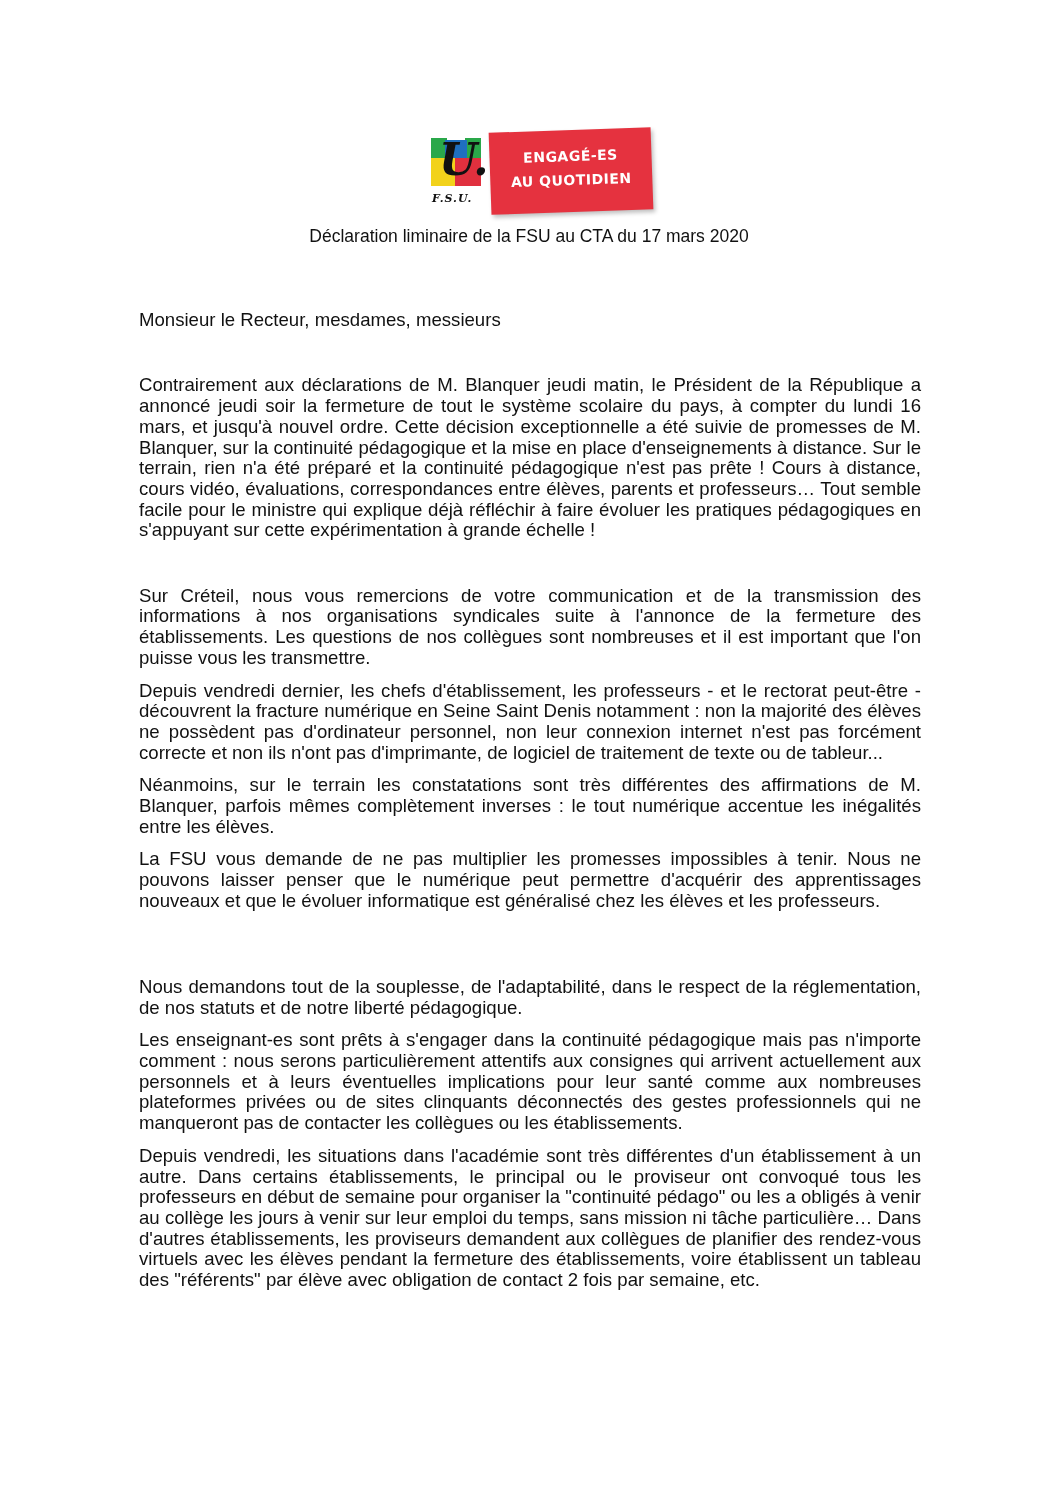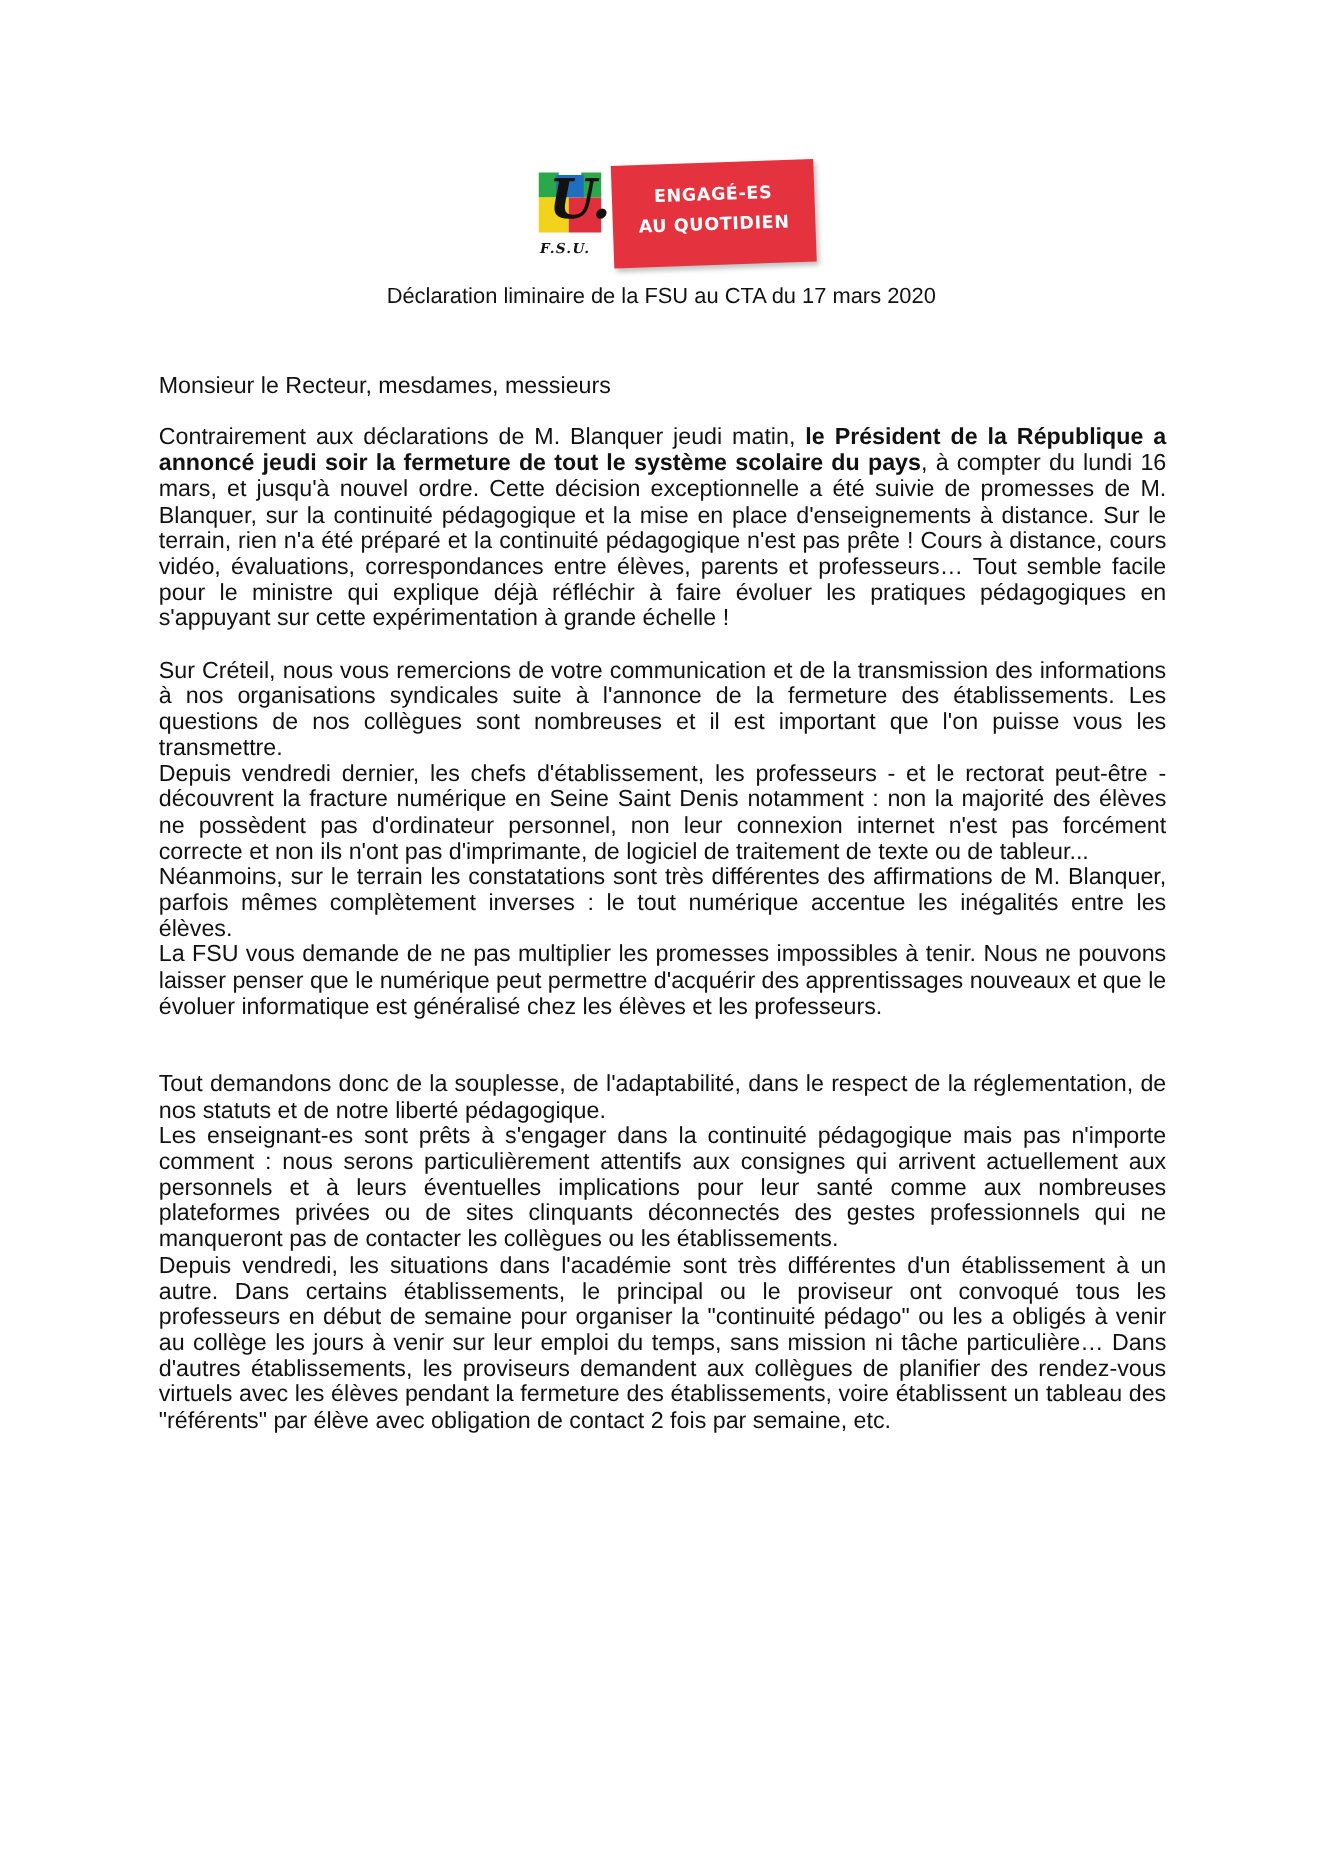--- a/index.html
+++ b/index.html
@@ -18,23 +18,23 @@
   .fsu-u { position: absolute; left: 8px; top: -4px; font-family: "DejaVu Serif", serif; font-weight: bold; font-style: italic; font-size: 44px; color: #111; line-height: 52px; }
   .fsu-label { position: absolute; left: 4px; top: 54px; font-family: "DejaVu Serif", serif; font-style: italic; font-weight: bold; font-size: 11px; color: #111; letter-spacing: 1px; text-align: right; }
   .banner { position: absolute; left: 62px; top: 2px; width: 162px; height: 82px; background: #e5323f; transform: rotate(-2deg); box-shadow: 2px 3px 4px rgba(0,0,0,0.25); }
   .banner-text { position: absolute; left: 0; width: 100%; text-align: center; color: #fff; font-family: "DejaVu Sans", sans-serif; font-size: 14px; font-weight: bold; letter-spacing: 0.5px; }
   .banner-text.l1 { top: 18px; }
   .banner-text.l2 { top: 42px; }
 
   .title { position: absolute; left: 0; top: 226px; width: 1058px; text-align: center; font-family: "Liberation Sans", sans-serif; font-size: 17.5px; color: #111; }
 
   .body-text { position: absolute; left: 127px; width: 806px; font-family: "Liberation Sans", sans-serif; font-size: 18.6px; line-height: 20.7px; color: #111; text-align: justify; }
-  .body-text p { margin: 0; }
+  .body-text p { margin: 12px; }
   .salutation { top: 298px; }
-  b { font-weight: bold; }
+  b { font-weight: normal; }
   .spacer { height: 20.7px; }
 </style>
 </head>
 <body>
 
 <div class="page">
 
   <div class="logo-wrap">
     <div class="fsu-block">
       <div class="fsu-squares">
@@ -59,18 +59,18 @@
     <p>Monsieur le Recteur, mesdames, messieurs</p>
     <div class="spacer"></div>
     <p><span>Contrairement aux déclarations de M. Blanquer jeudi matin, </span><b>le Président de la République a annoncé jeudi soir la fermeture de tout le système scolaire du pays</b><span>, à compter du lundi 16 mars, et jusqu'à nouvel ordre. Cette décision exceptionnelle a été suivie de promesses de M. Blanquer, sur la continuité pédagogique et la mise en place d'enseignements à distance. Sur le terrain, rien n'a été préparé et la continuité pédagogique n'est pas prête ! Cours à distance, cours vidéo, évaluations, correspondances entre élèves, parents et professeurs… Tout semble facile pour le ministre qui explique déjà réfléchir à faire évoluer les pratiques pédagogiques en s'appuyant sur cette expérimentation à grande échelle !</span></p>
     <div class="spacer"></div>
     <p>Sur Créteil, nous vous remercions de votre communication et de la transmission des informations à nos organisations syndicales suite à l'annonce de la fermeture des établissements. Les questions de nos collègues sont nombreuses et il est important que l'on puisse vous les transmettre.</p>
     <p>Depuis vendredi dernier, les chefs d'établissement, les professeurs - et le rectorat peut-être - découvrent la fracture numérique en Seine Saint Denis notamment : non la majorité des élèves ne possèdent pas d'ordinateur personnel, non leur connexion internet n'est pas forcément correcte et non ils n'ont pas d'imprimante, de logiciel de traitement de texte ou de tableur...</p>
     <p>Néanmoins, sur le terrain les constatations sont très différentes des affirmations de M. Blanquer, parfois mêmes complètement inverses : le tout numérique accentue les inégalités entre les élèves.</p>
     <p>La FSU vous demande de ne pas multiplier les promesses impossibles à tenir. Nous ne pouvons laisser penser que le numérique peut permettre d'acquérir des apprentissages nouveaux et que le évoluer informatique est généralisé chez les élèves et les professeurs.</p>
     <div class="spacer"></div>
     <div class="spacer"></div>
-    <p>Tout demandons donc de la souplesse, de l'adaptabilité, dans le respect de la réglementation, de nos statuts et de notre liberté pédagogique.</p>
+    <p>Nous demandons tout de la souplesse, de l'adaptabilité, dans le respect de la réglementation, de nos statuts et de notre liberté pédagogique.</p>
     <p>Les enseignant-es sont prêts à s'engager dans la continuité pédagogique mais pas n'importe comment : nous serons particulièrement attentifs aux consignes qui arrivent actuellement aux personnels et à leurs éventuelles implications pour leur santé comme aux nombreuses plateformes privées ou de sites clinquants déconnectés des gestes professionnels qui ne manqueront pas de contacter les collègues ou les établissements.</p>
     <p>Depuis vendredi, les situations dans l'académie sont très différentes d'un établissement à un autre. Dans certains établissements, le principal ou le proviseur ont convoqué tous les professeurs en début de semaine pour organiser la "continuité pédago" ou les a obligés à venir au collège les jours à venir sur leur emploi du temps, sans mission ni tâche particulière… Dans d'autres établissements, les proviseurs demandent aux collègues de planifier des rendez-vous virtuels avec les élèves pendant la fermeture des établissements, voire établissent un tableau des "référents" par élève avec obligation de contact 2 fois par semaine, etc.</p>
   </div>
 
 </div>
 
 </body></html>

